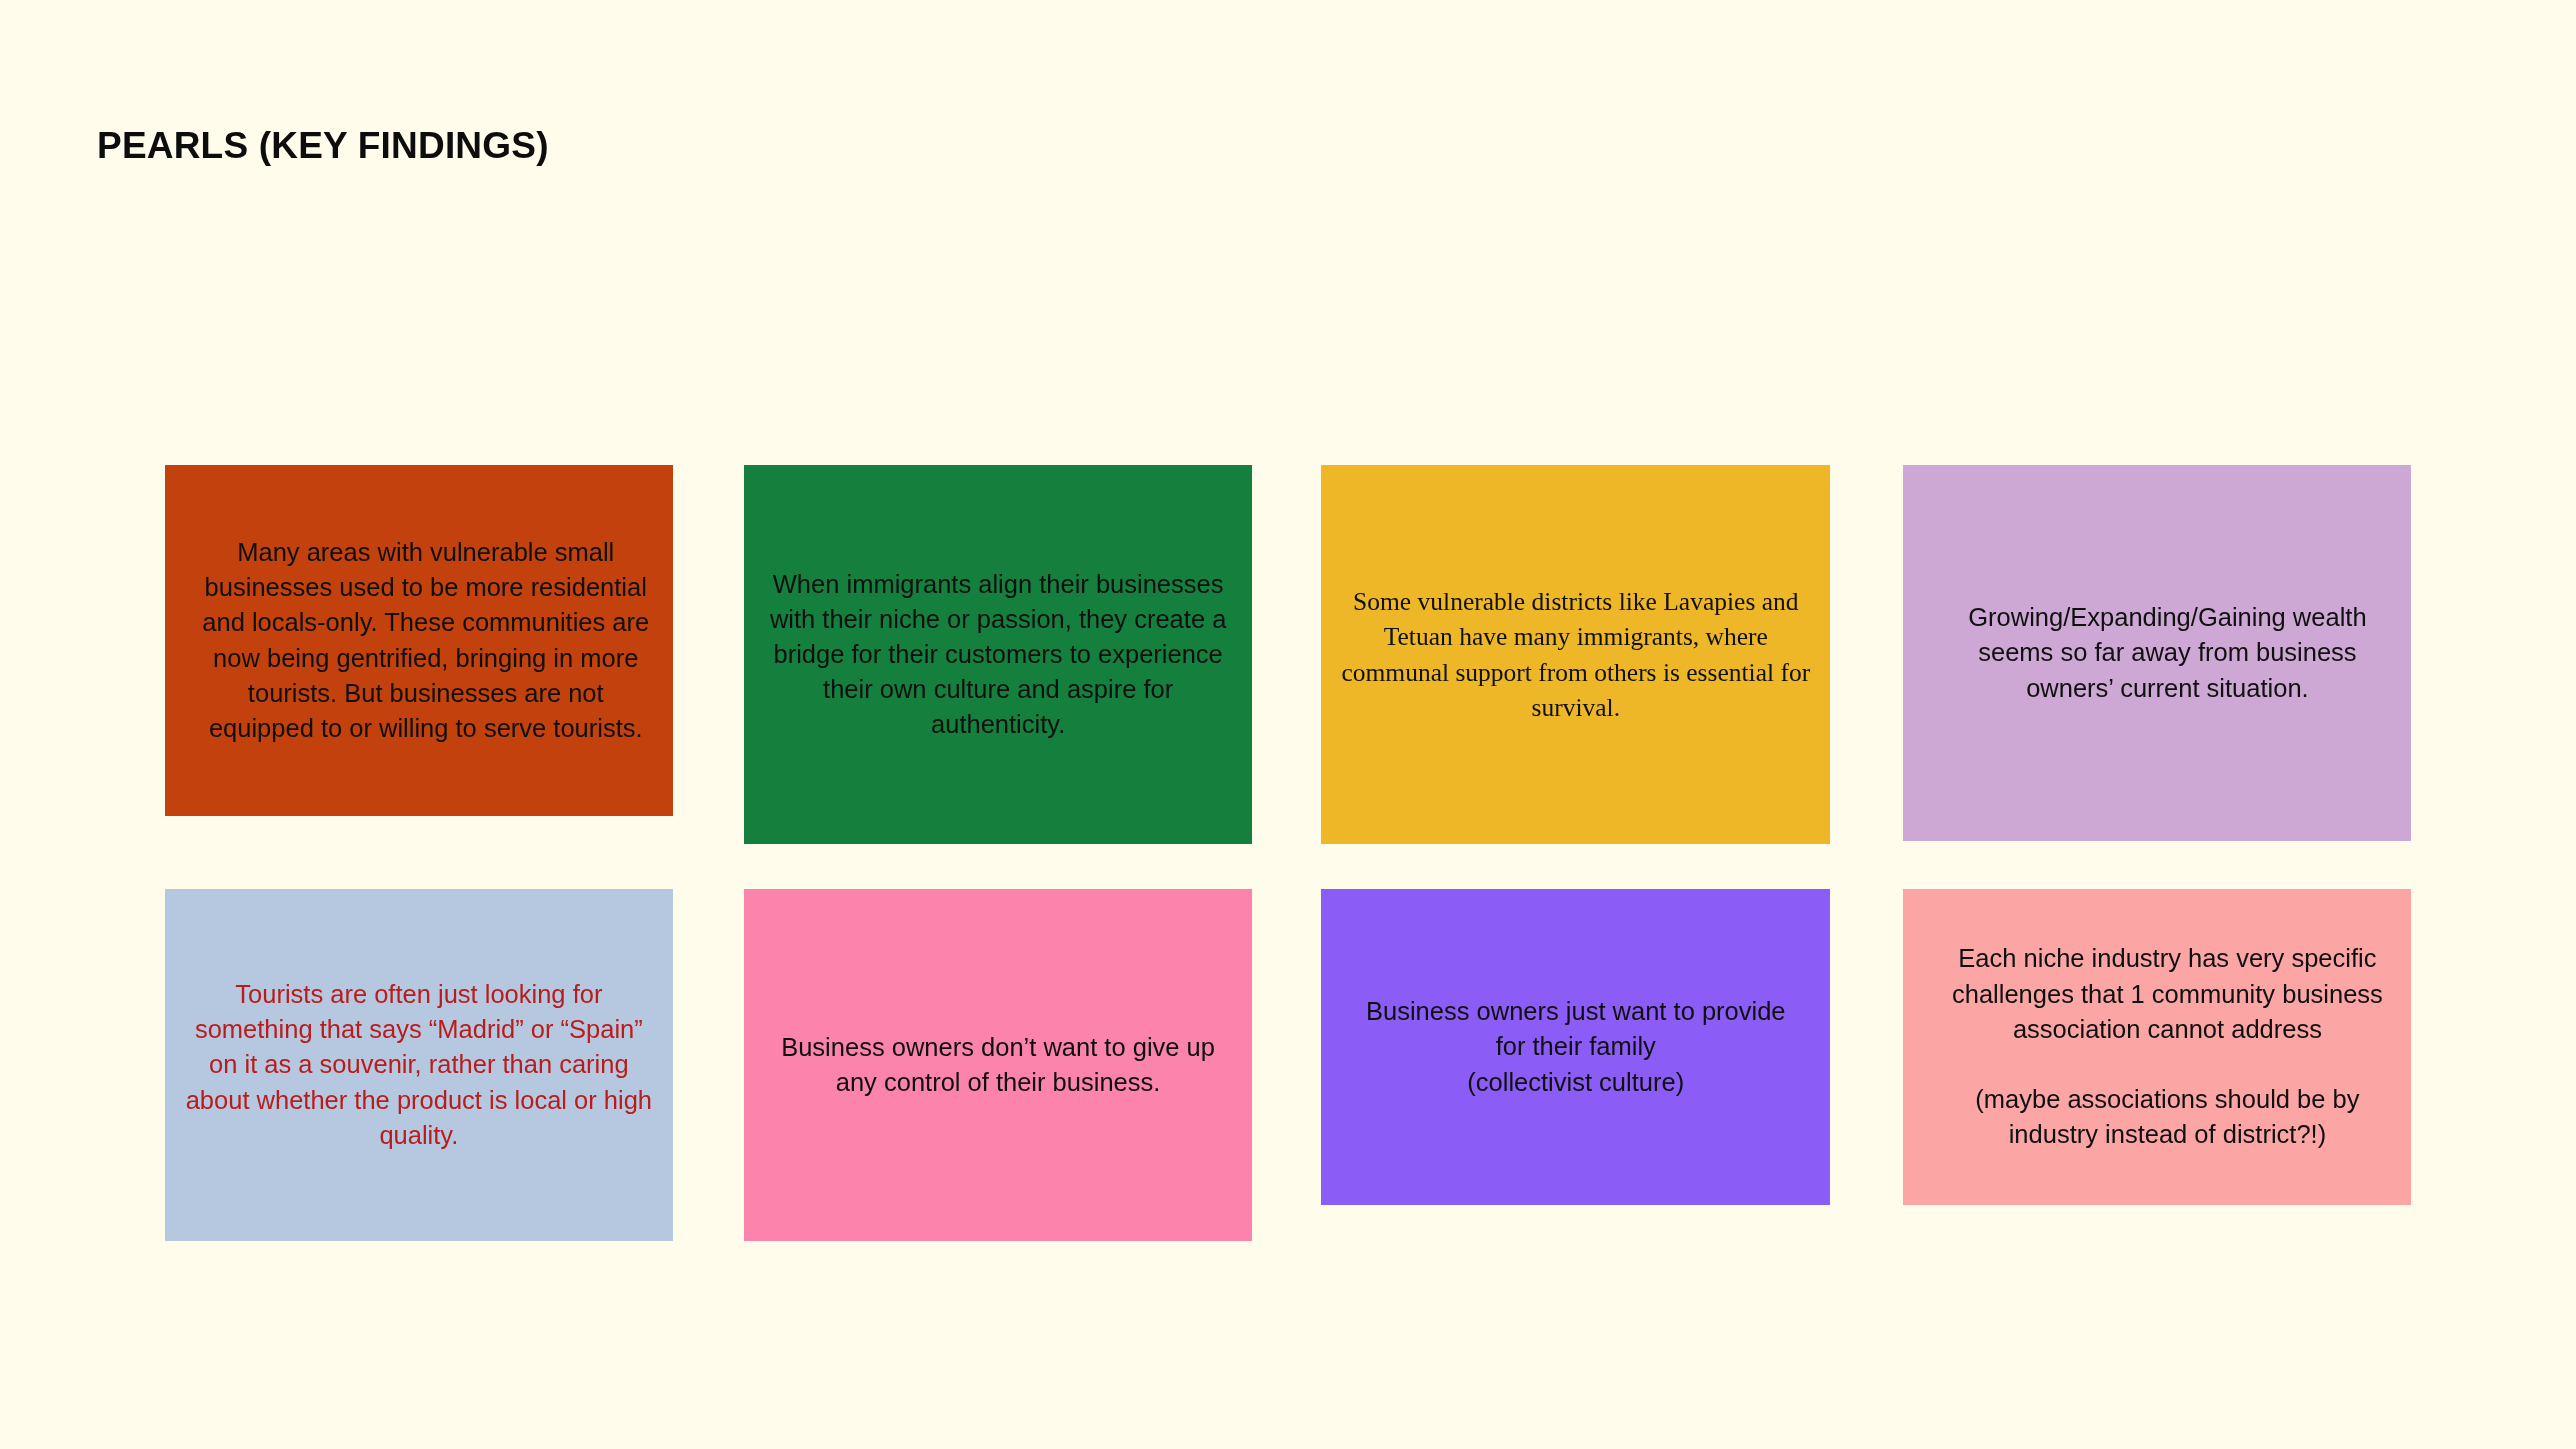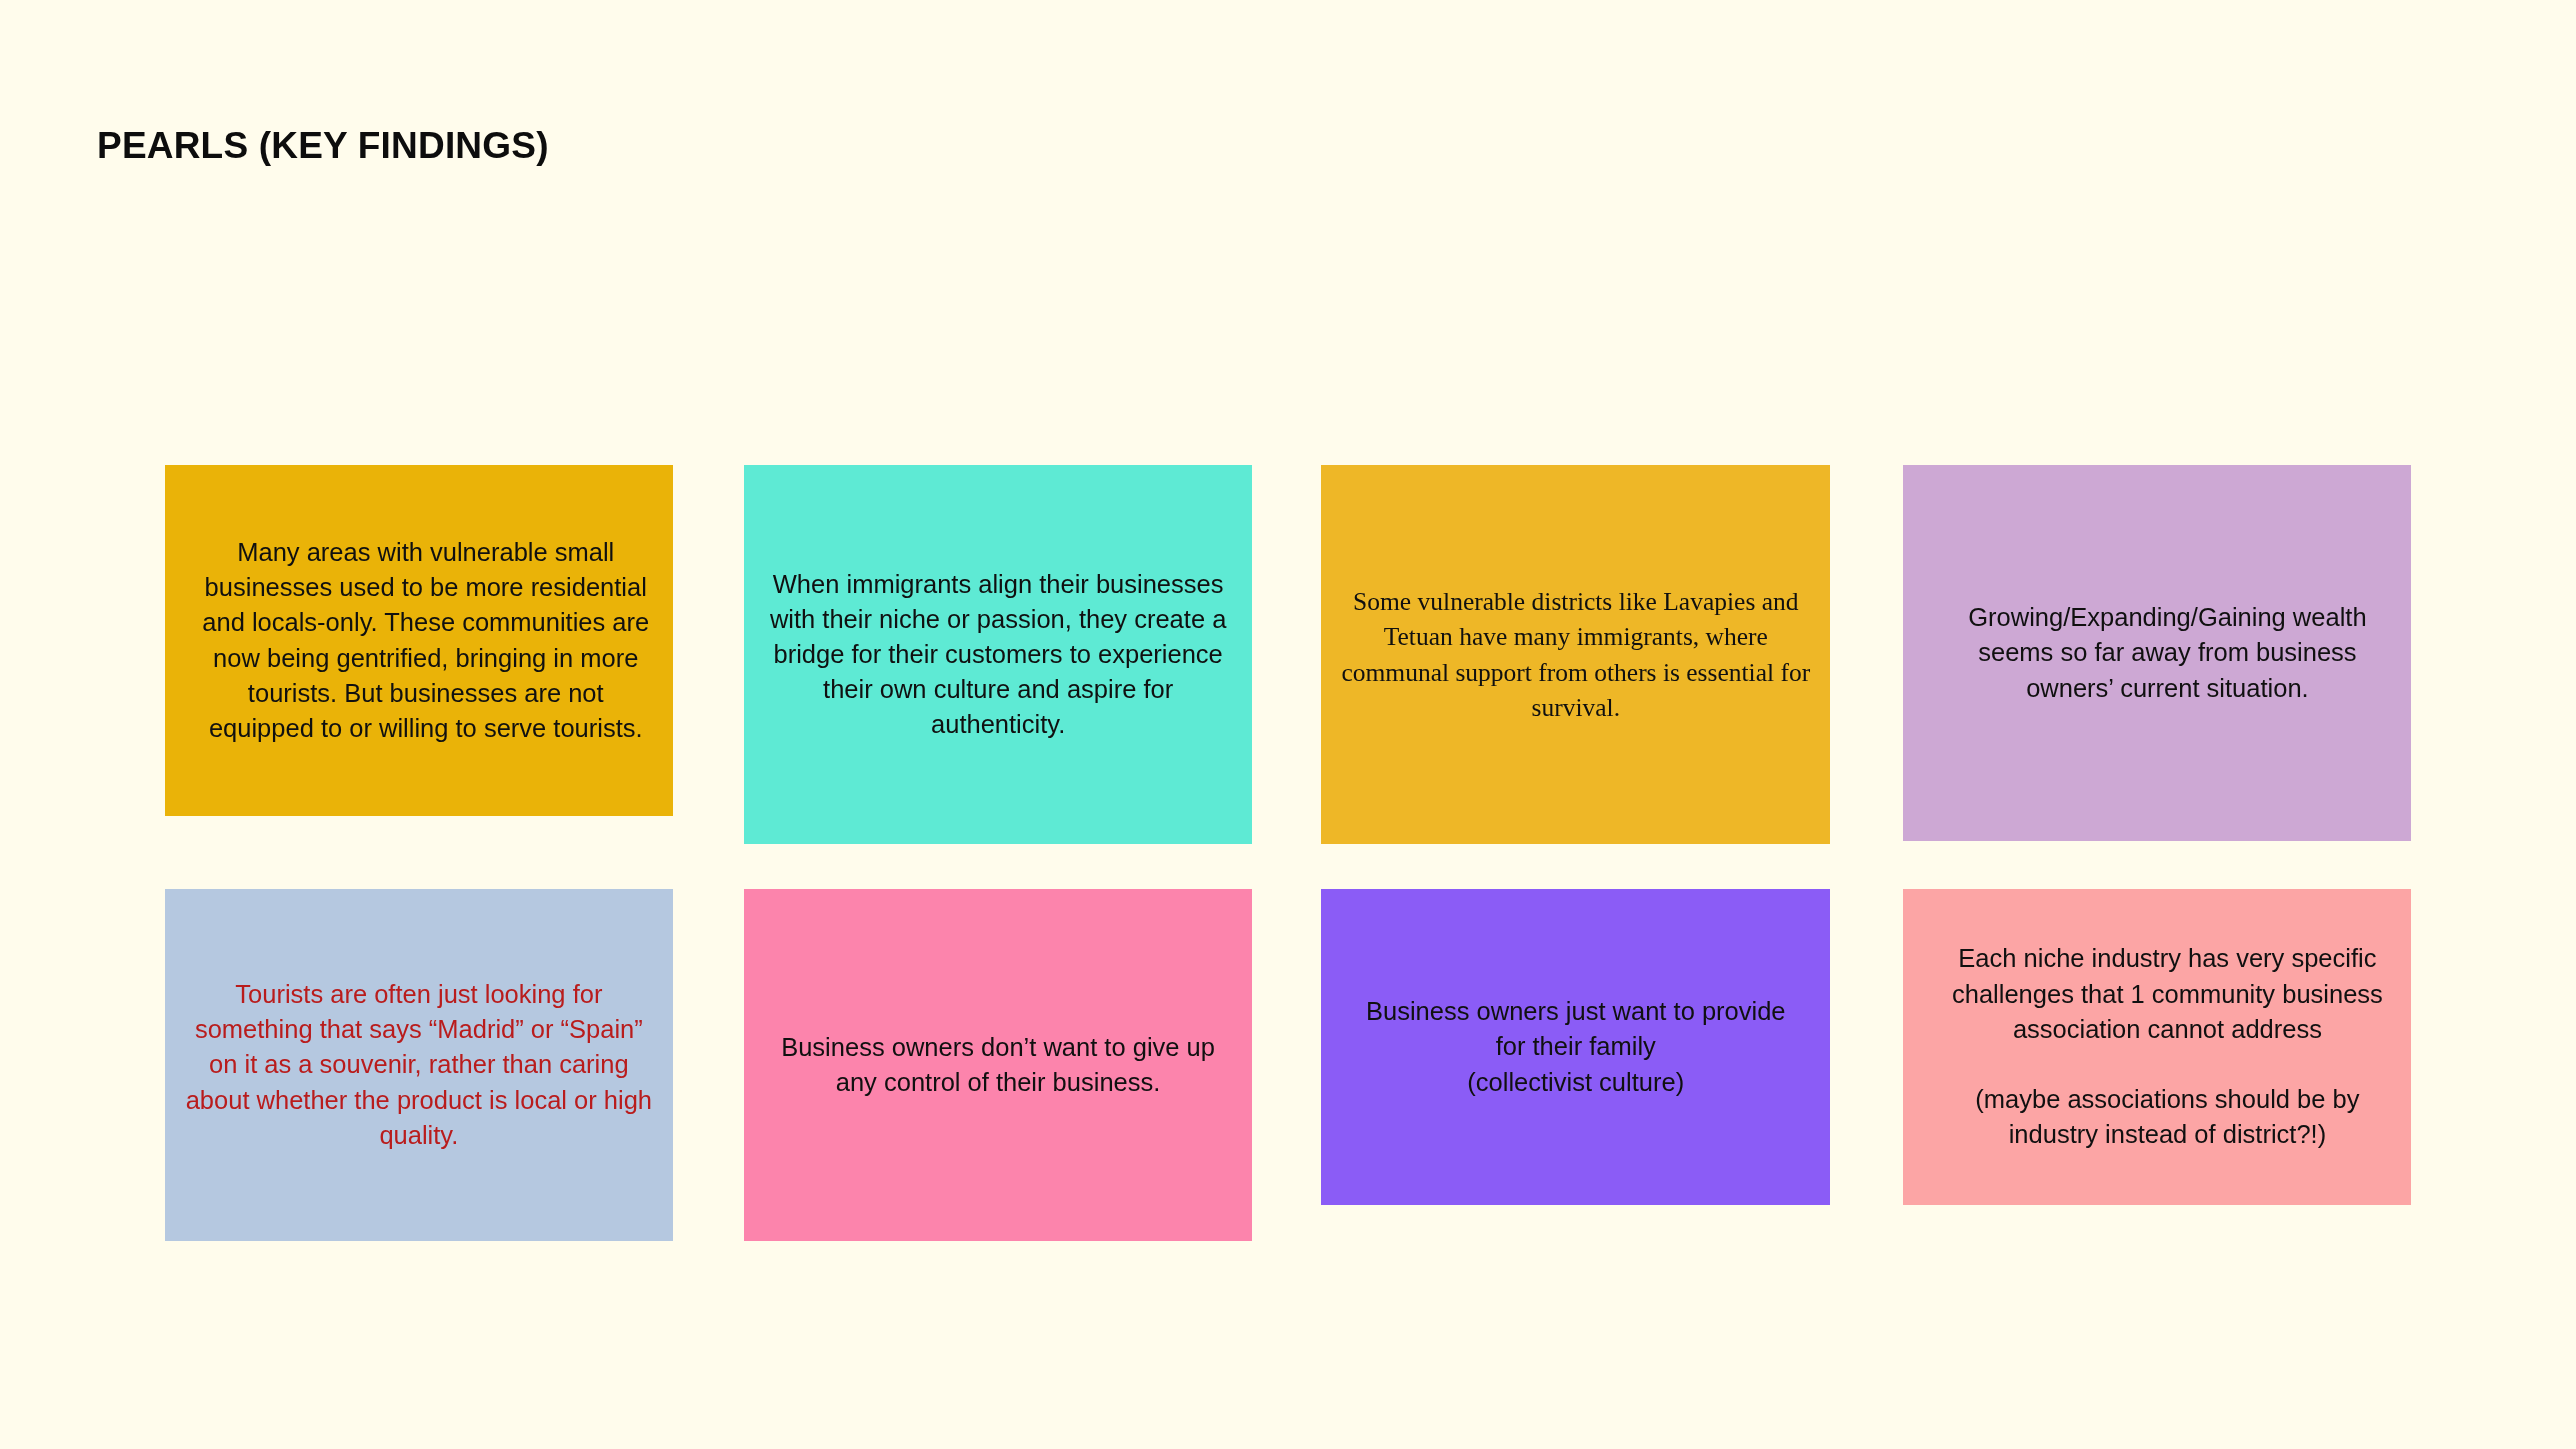--- a/index.html
+++ b/index.html
@@ -77,24 +77,24 @@
   #card-8 { height: 316px; }
 </style>
 </head>
 <body style="background: rgb(255, 252, 236);">
 
 <div id="page-title">PEARLS (KEY FINDINGS)</div>
 
 <div id="board">
 
   <div class="row" id="row-1">
-    <div class="card col-1" id="card-1" style="background-color: #eab308; color: rgb(16, 16, 16); padding-left: 28px;">
+    <div class="card col-1" id="card-1" style="background-color: #c2410c; color: rgb(16, 16, 16); padding-left: 28px;">
       <span class="card-text">Many areas with vulnerable small businesses used to be more residential and locals-only. These communities are now being gentrified, bringing in more tourists. But businesses are not equipped to or willing to serve tourists.</span>
     </div>
-    <div class="card col-2" id="card-2" style="background-color: #5eead4; color: rgb(16, 16, 16);">
+    <div class="card col-2" id="card-2" style="background-color: #15803d; color: rgb(16, 16, 16);">
       <span class="card-text">When immigrants align their businesses with their niche or passion, they create a bridge for their customers to experience their own culture and aspire for authenticity.</span>
     </div>
     <div class="card col-3" id="card-3" style="background-color: rgb(238, 183, 39); color: rgb(16, 16, 16);">
       <span class="card-text">Some vulnerable districts like Lavapies and Tetuan have many immigrants, where communal support from others is essential for survival.</span>
     </div>
     <div class="card col-4" id="card-4" style="background-color: rgb(205, 168, 212); color: rgb(16, 16, 16);">
       <span class="card-text">Growing/Expanding/Gaining wealth seems so far away from business owners’ current situation.</span>
     </div>
   </div>
 

